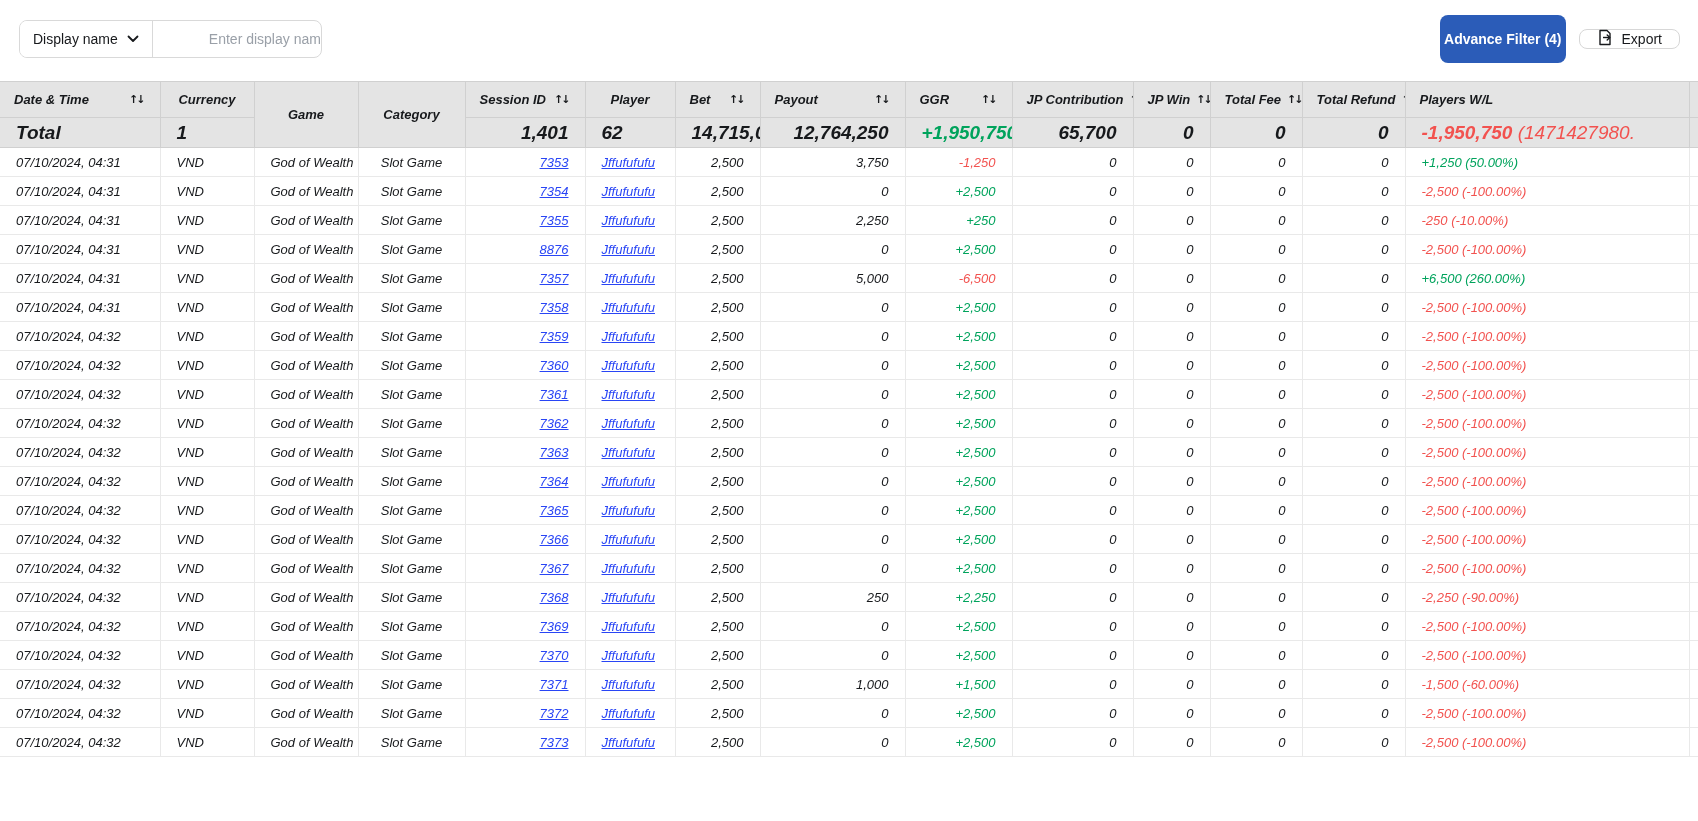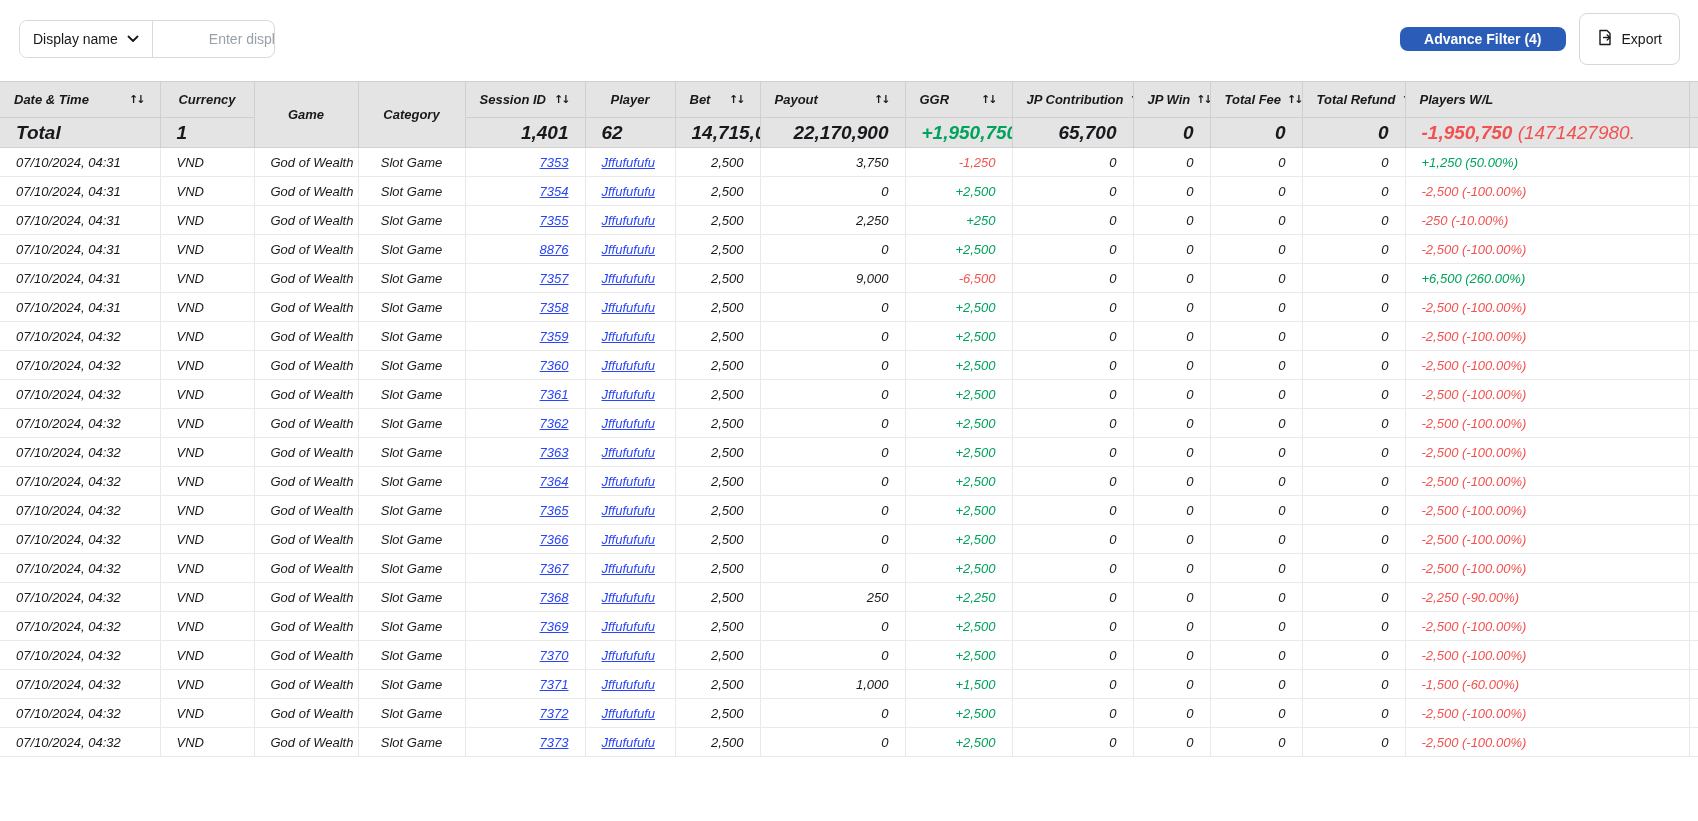--- a/index.html
+++ b/index.html
@@ -13,34 +13,34 @@
     --text:#17191c;
     --muted:#9aa0a8;
   }
   *{box-sizing:border-box;margin:0;padding:0;}
   html,body{width:1698px;height:821px;overflow:hidden;background:#fff;
     font-family:"Liberation Sans","DejaVu Sans",sans-serif;color:var(--text);}
 
   
   .filter-bar{display:flex;align-items:center;justify-content:space-between;
     padding:20px 18px 0 19px;height:58px;}
-  .search-group{display:flex;align-items:stretch;height:38px;width:256px;
+  .search-group{display:flex;align-items:stretch;height:38px;width:303px;
     border:1px solid #d9d9d9;border-radius:8px;background:#fff;overflow:hidden;}
   .field-select{display:flex;align-items:center;gap:9px;padding:0 13px;
     font-size:14px;font-weight:500;color:var(--text);cursor:pointer;white-space:nowrap;
     border-right:1px solid #d9d9d9;background:#fff;}
   .field-select svg{display:block;}
   .search-box{display:flex;align-items:center;flex:1;padding:0 10px 0 12px;}
   .search-box input{border:none;outline:none;flex:1;font-size:14px;min-width:0;
     font-family:inherit;color:var(--text);background:transparent;margin-left:44px;}
   .search-box input::placeholder{color:var(--muted);}
   .actions{display:flex;align-items:center;gap:13px;}
-  .btn-primary{height:24px;padding:0 24px;border:none;border-radius:8px;background:var(--blue);
+  .btn-primary{height:48px;padding:0 4px;border:none;border-radius:8px;background:var(--blue);
     color:#fff;font-size:14px;font-weight:700;font-family:inherit;cursor:pointer;}
-  .btn-secondary{height:52px;padding:0 17px;border:1px solid #d7d7d7;border-radius:8px;background:#fff;
+  .btn-secondary{height:20px;padding:0 17px;border:1px solid #d7d7d7;border-radius:8px;background:#fff;
     color:var(--text);font-size:14px;font-weight:500;font-family:inherit;cursor:pointer;
     display:flex;align-items:center;gap:9px;}
 
   
   .table-wrap{margin-top:23px;font-style:italic;}
   table{width:1698px;border-collapse:collapse;table-layout:fixed;}
   th,td{overflow:hidden;white-space:nowrap;}
   thead th{background:var(--head-bg);border:1px solid var(--border-dark);
     font-size:13px;font-weight:700;height:36px;padding:0 14px;}
   thead th:first-child{border-left:none;}
@@ -180,21 +180,21 @@
           </th>
       <th class="al-left"><span>Players W/L</span></th>
       <th class="gutter-col"></th>
     </tr>
     <tr class="total-row">
       <td class="al-left">Total</td>
       <td class="al-left">1</td>
       <td class="al-right">1,401</td>
       <td class="al-left">62</td>
       <td class="al-right">14,715,000</td>
-      <td class="al-right">22,170,900</td>
+      <td class="al-right">12,764,250</td>
       <td class="al-right" data-trend="positive">+1,950,750</td>
       <td class="al-right">65,700</td>
       <td class="al-right">0</td>
       <td class="al-right">0</td>
       <td class="al-right">0</td>
       <td class="al-left" data-trend="negative"><span>-1,950,750</span> <span class="wl-extra">(1471427980.</span></td>
       <td class="gutter"></td>
     </tr>
   </thead>
   <tbody id="rows-body">
@@ -267,21 +267,21 @@
           <td class="gutter"></td>
         </tr>
         <tr>
           <td class="al-left">07/10/2024, 04:31</td>
           <td class="al-left">VND</td>
           <td class="al-center">God of Wealth</td>
           <td class="al-center">Slot Game</td>
           <td class="al-right"><a href="#" class="cell-link">7357</a></td>
           <td class="al-left"><a href="#" class="cell-link">Jffufufufu</a></td>
           <td class="al-right">2,500</td>
-          <td class="al-right">9,000</td>
+          <td class="al-right">5,000</td>
           <td class="al-right" data-trend="negative">-6,500</td>
           <td class="al-right">0</td>
           <td class="al-right">0</td>
           <td class="al-right">0</td>
           <td class="al-right">0</td>
           <td class="al-left" data-trend="positive">+6,500 (260.00%)</td>
           <td class="gutter"></td>
         </tr>
         <tr>
           <td class="al-left">07/10/2024, 04:31</td>

